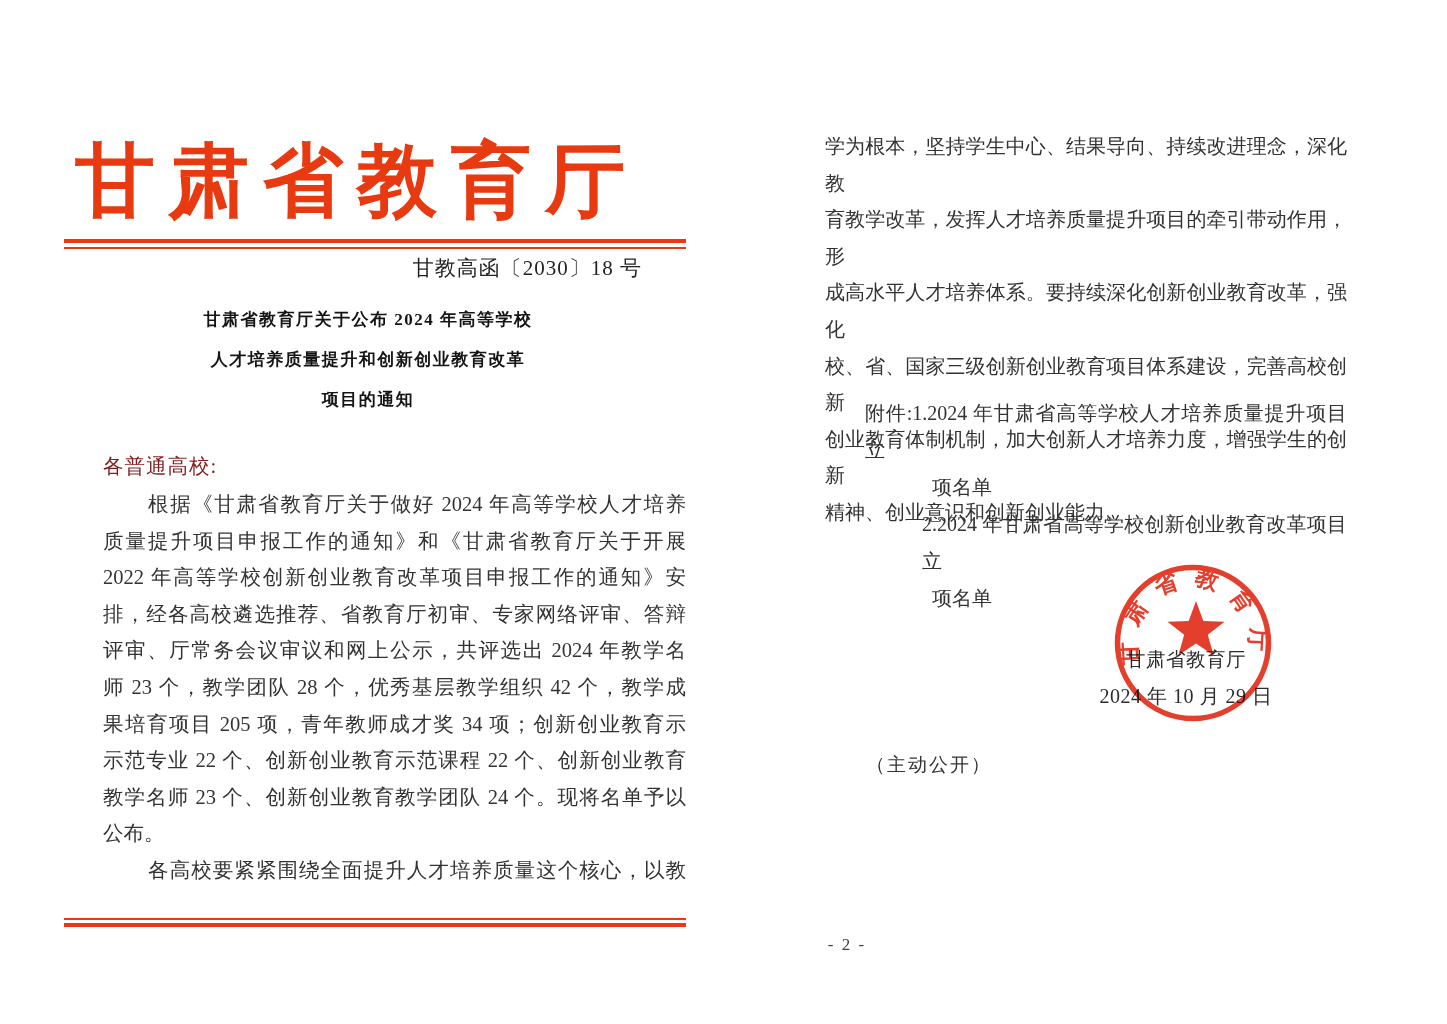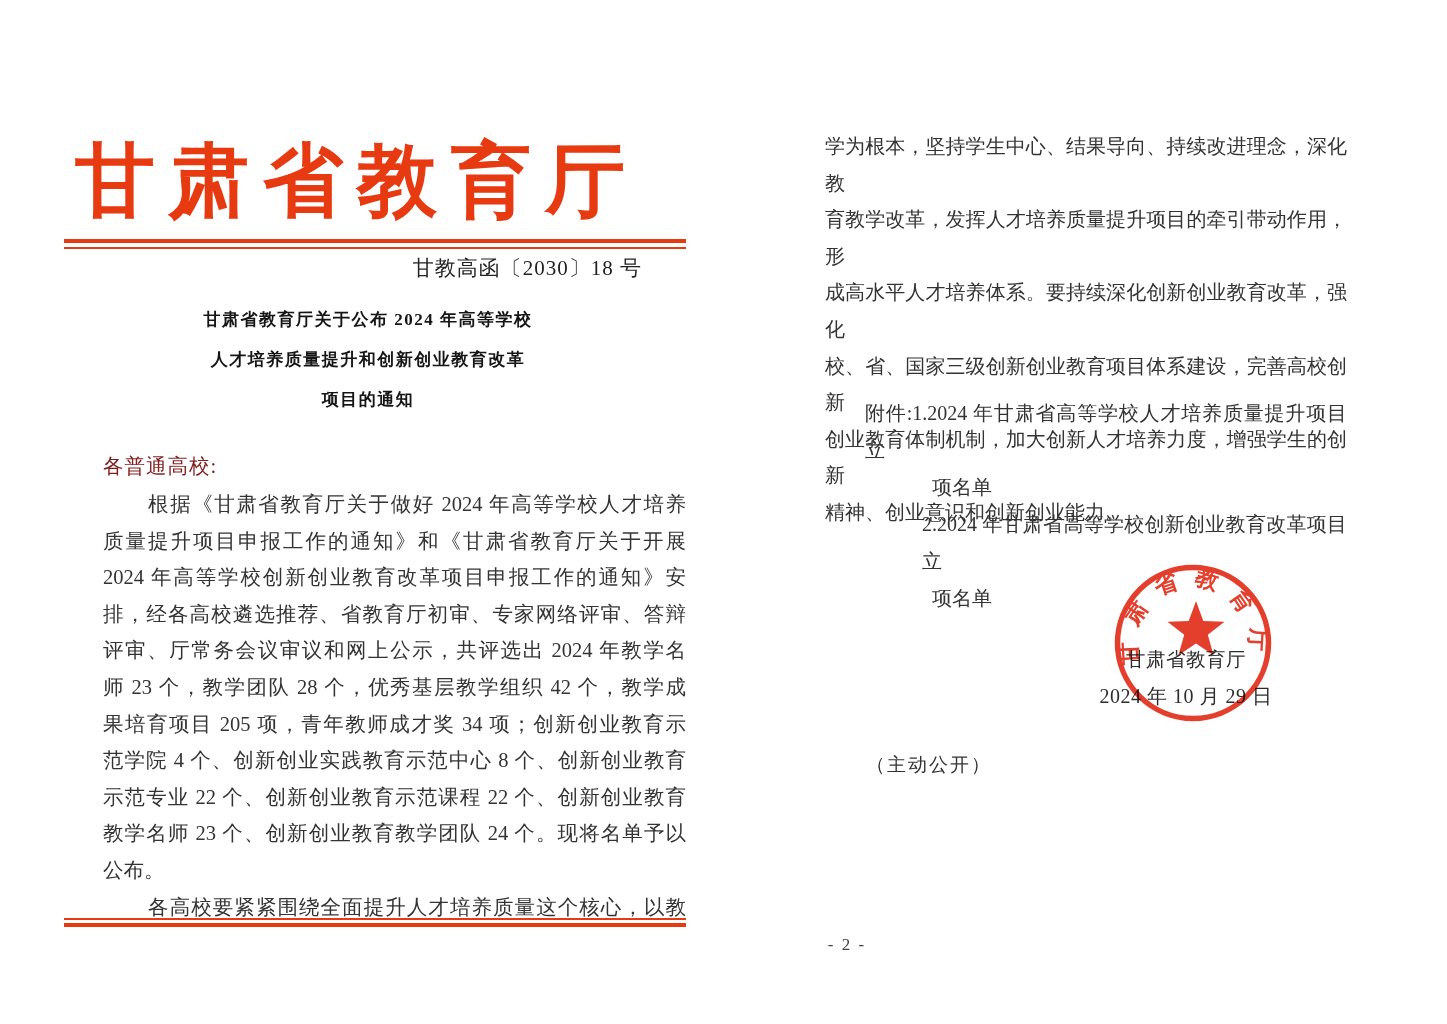--- a/index.html
+++ b/index.html
@@ -62,26 +62,25 @@
       <div>甘肃省教育厅关于公布 2024 年高等学校</div>
       <div>人才培养质量提升和创新创业教育改革</div>
       <div>项目的通知</div>
     </div>
 
     <div class="salutation">各普通高校:</div>
 
     <div class="bodyblock">
       <div class="bline ind">根据《甘肃省教育厅关于做好 2024 年高等学校人才培养</div>
       <div class="bline">质量提升项目申报工作的通知》和《甘肃省教育厅关于开展</div>
-      <div class="bline">2024 年高等学校创新创业教育改革项目申报工作的通知》安</div>
+      <div class="bline">2022 年高等学校创新创业教育改革项目申报工作的通知》安</div>
       <div class="bline">排，经各高校遴选推荐、省教育厅初审、专家网络评审、答辩</div>
       <div class="bline">评审、厅常务会议审议和网上公示，共评选出 2024 年教学名</div>
       <div class="bline">师 23 个，教学团队 28 个，优秀基层教学组织 42 个，教学成</div>
       <div class="bline">果培育项目 205 项，青年教师成才奖 34 项；创新创业教育示</div>
-      <div class="bline">范学院 4 个、创新创业实践教育示范中心 8 个、创新创业教育</div>
       <div class="bline">示范专业 22 个、创新创业教育示范课程 22 个、创新创业教育</div>
       <div class="bline">教学名师 23 个、创新创业教育教学团队 24 个。现将名单予以</div>
       <div class="bline nj">公布。</div>
       <div class="bline ind">各高校要紧紧围绕全面提升人才培养质量这个核心，以教</div>
     </div>
 
     <div class="rule rule-bot-thin"></div>
     <div class="rule rule-bot-thick"></div>
   </div>
 

